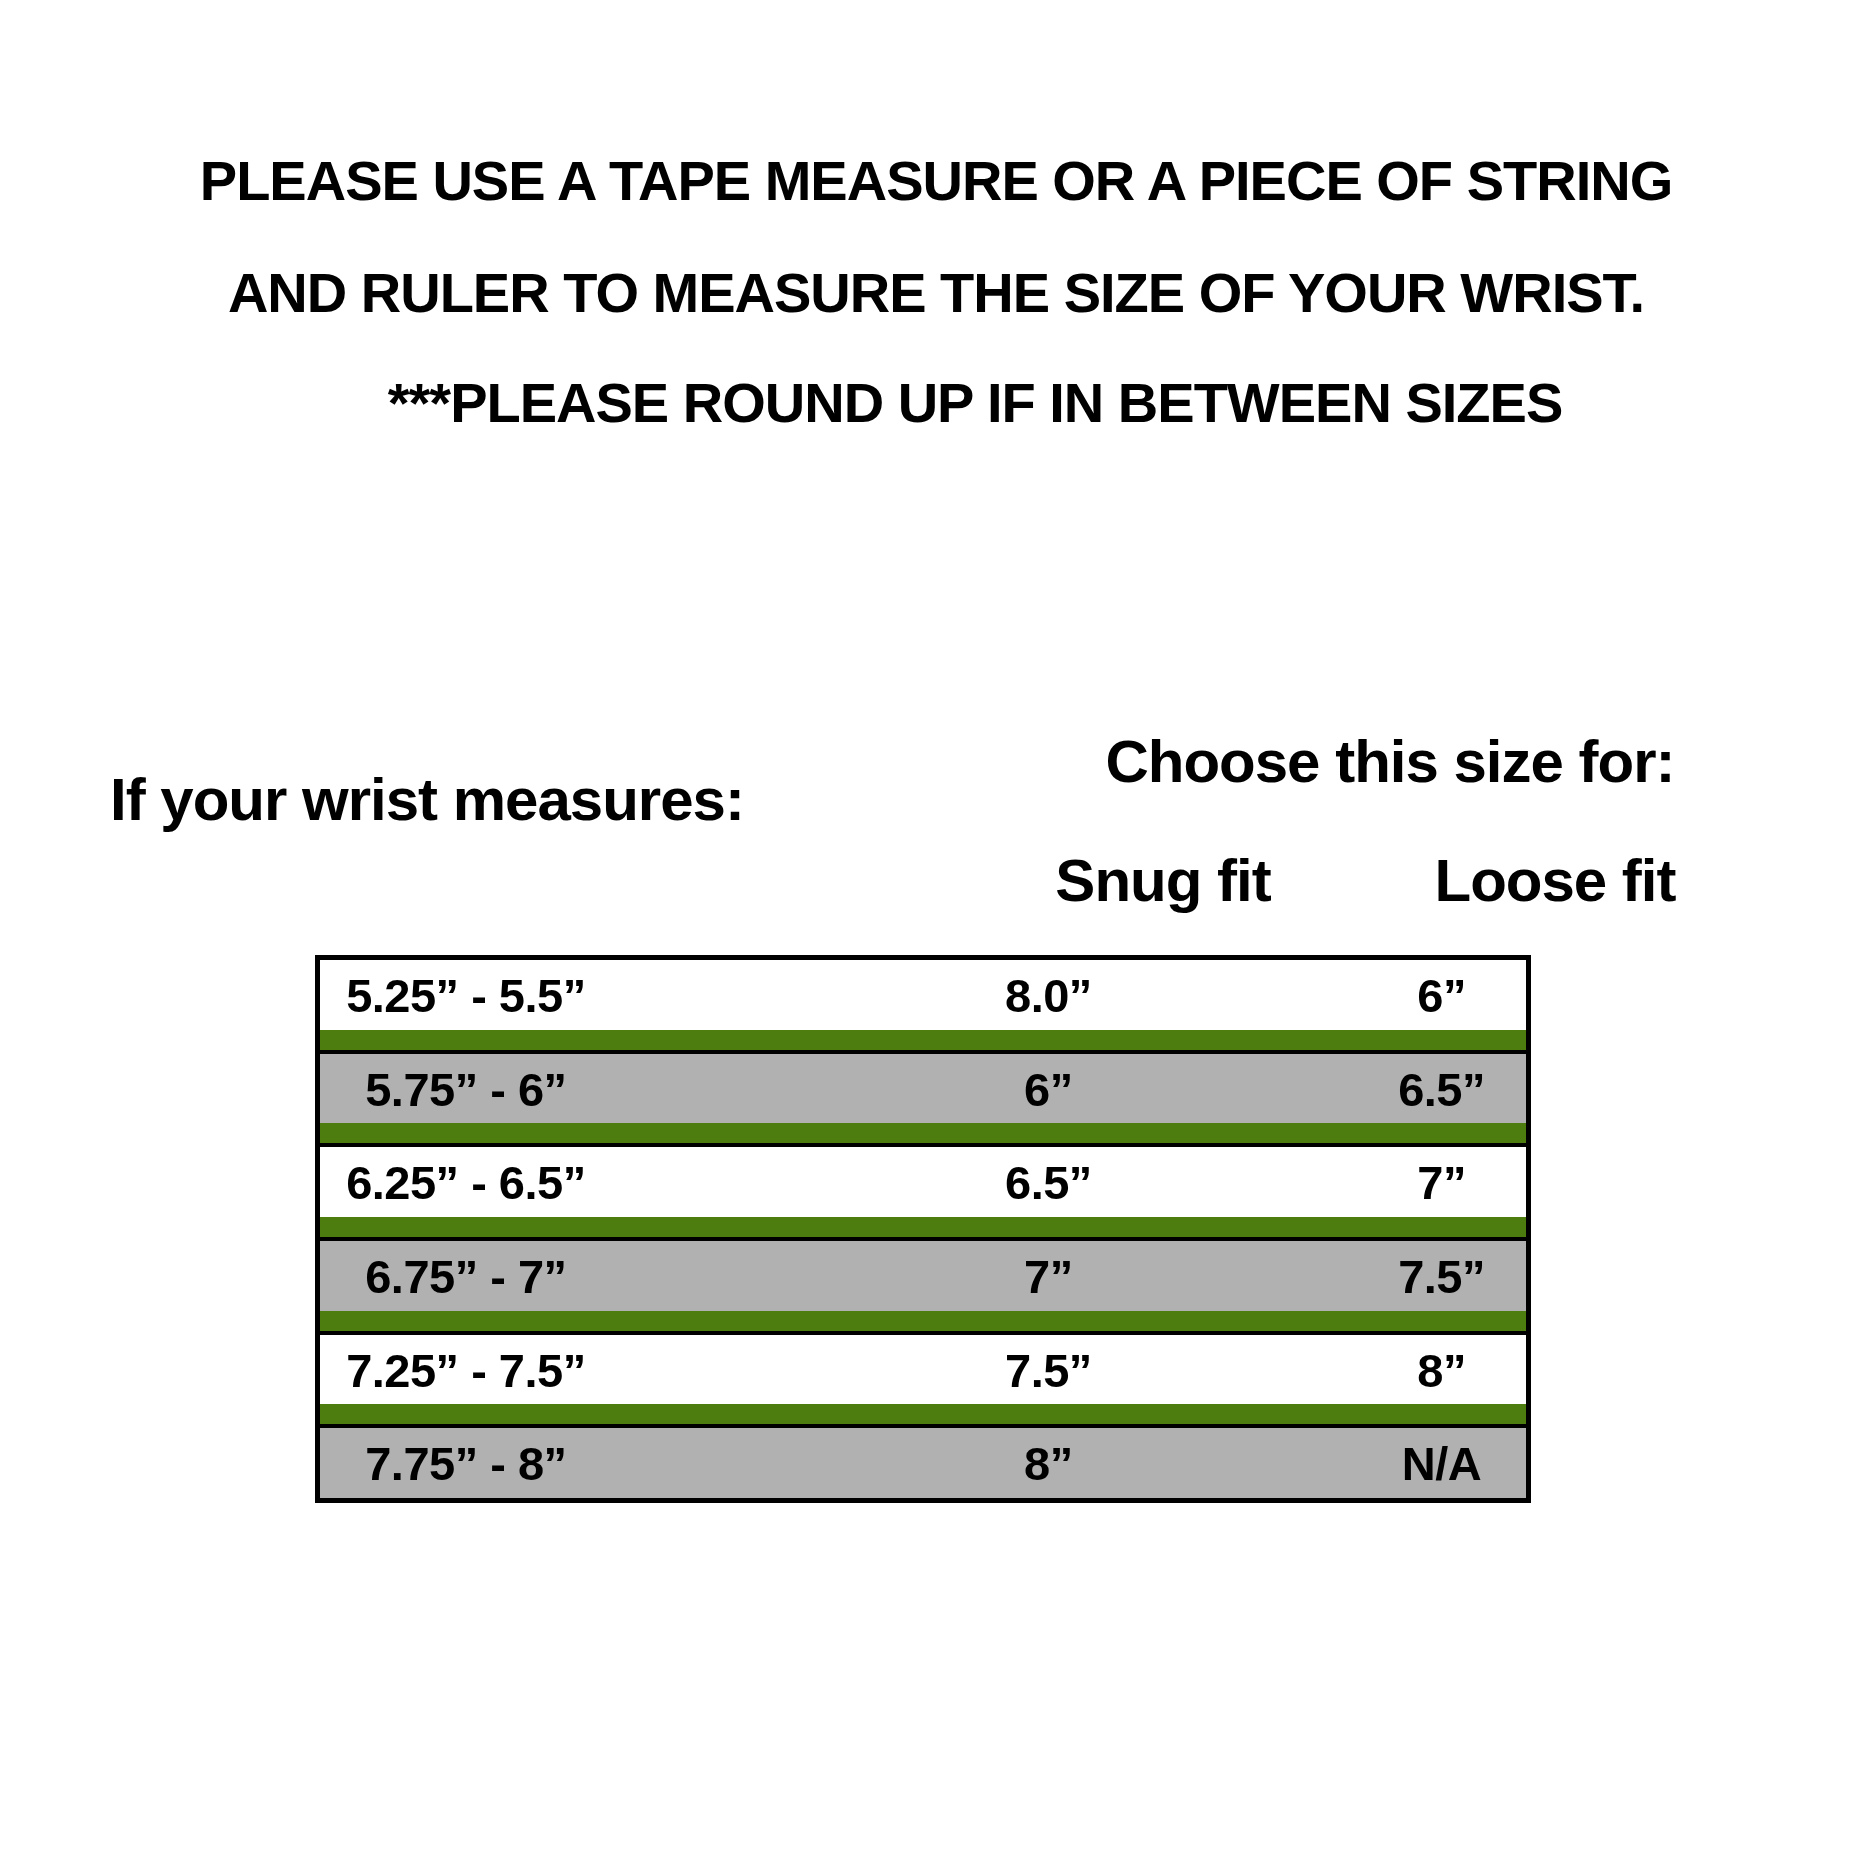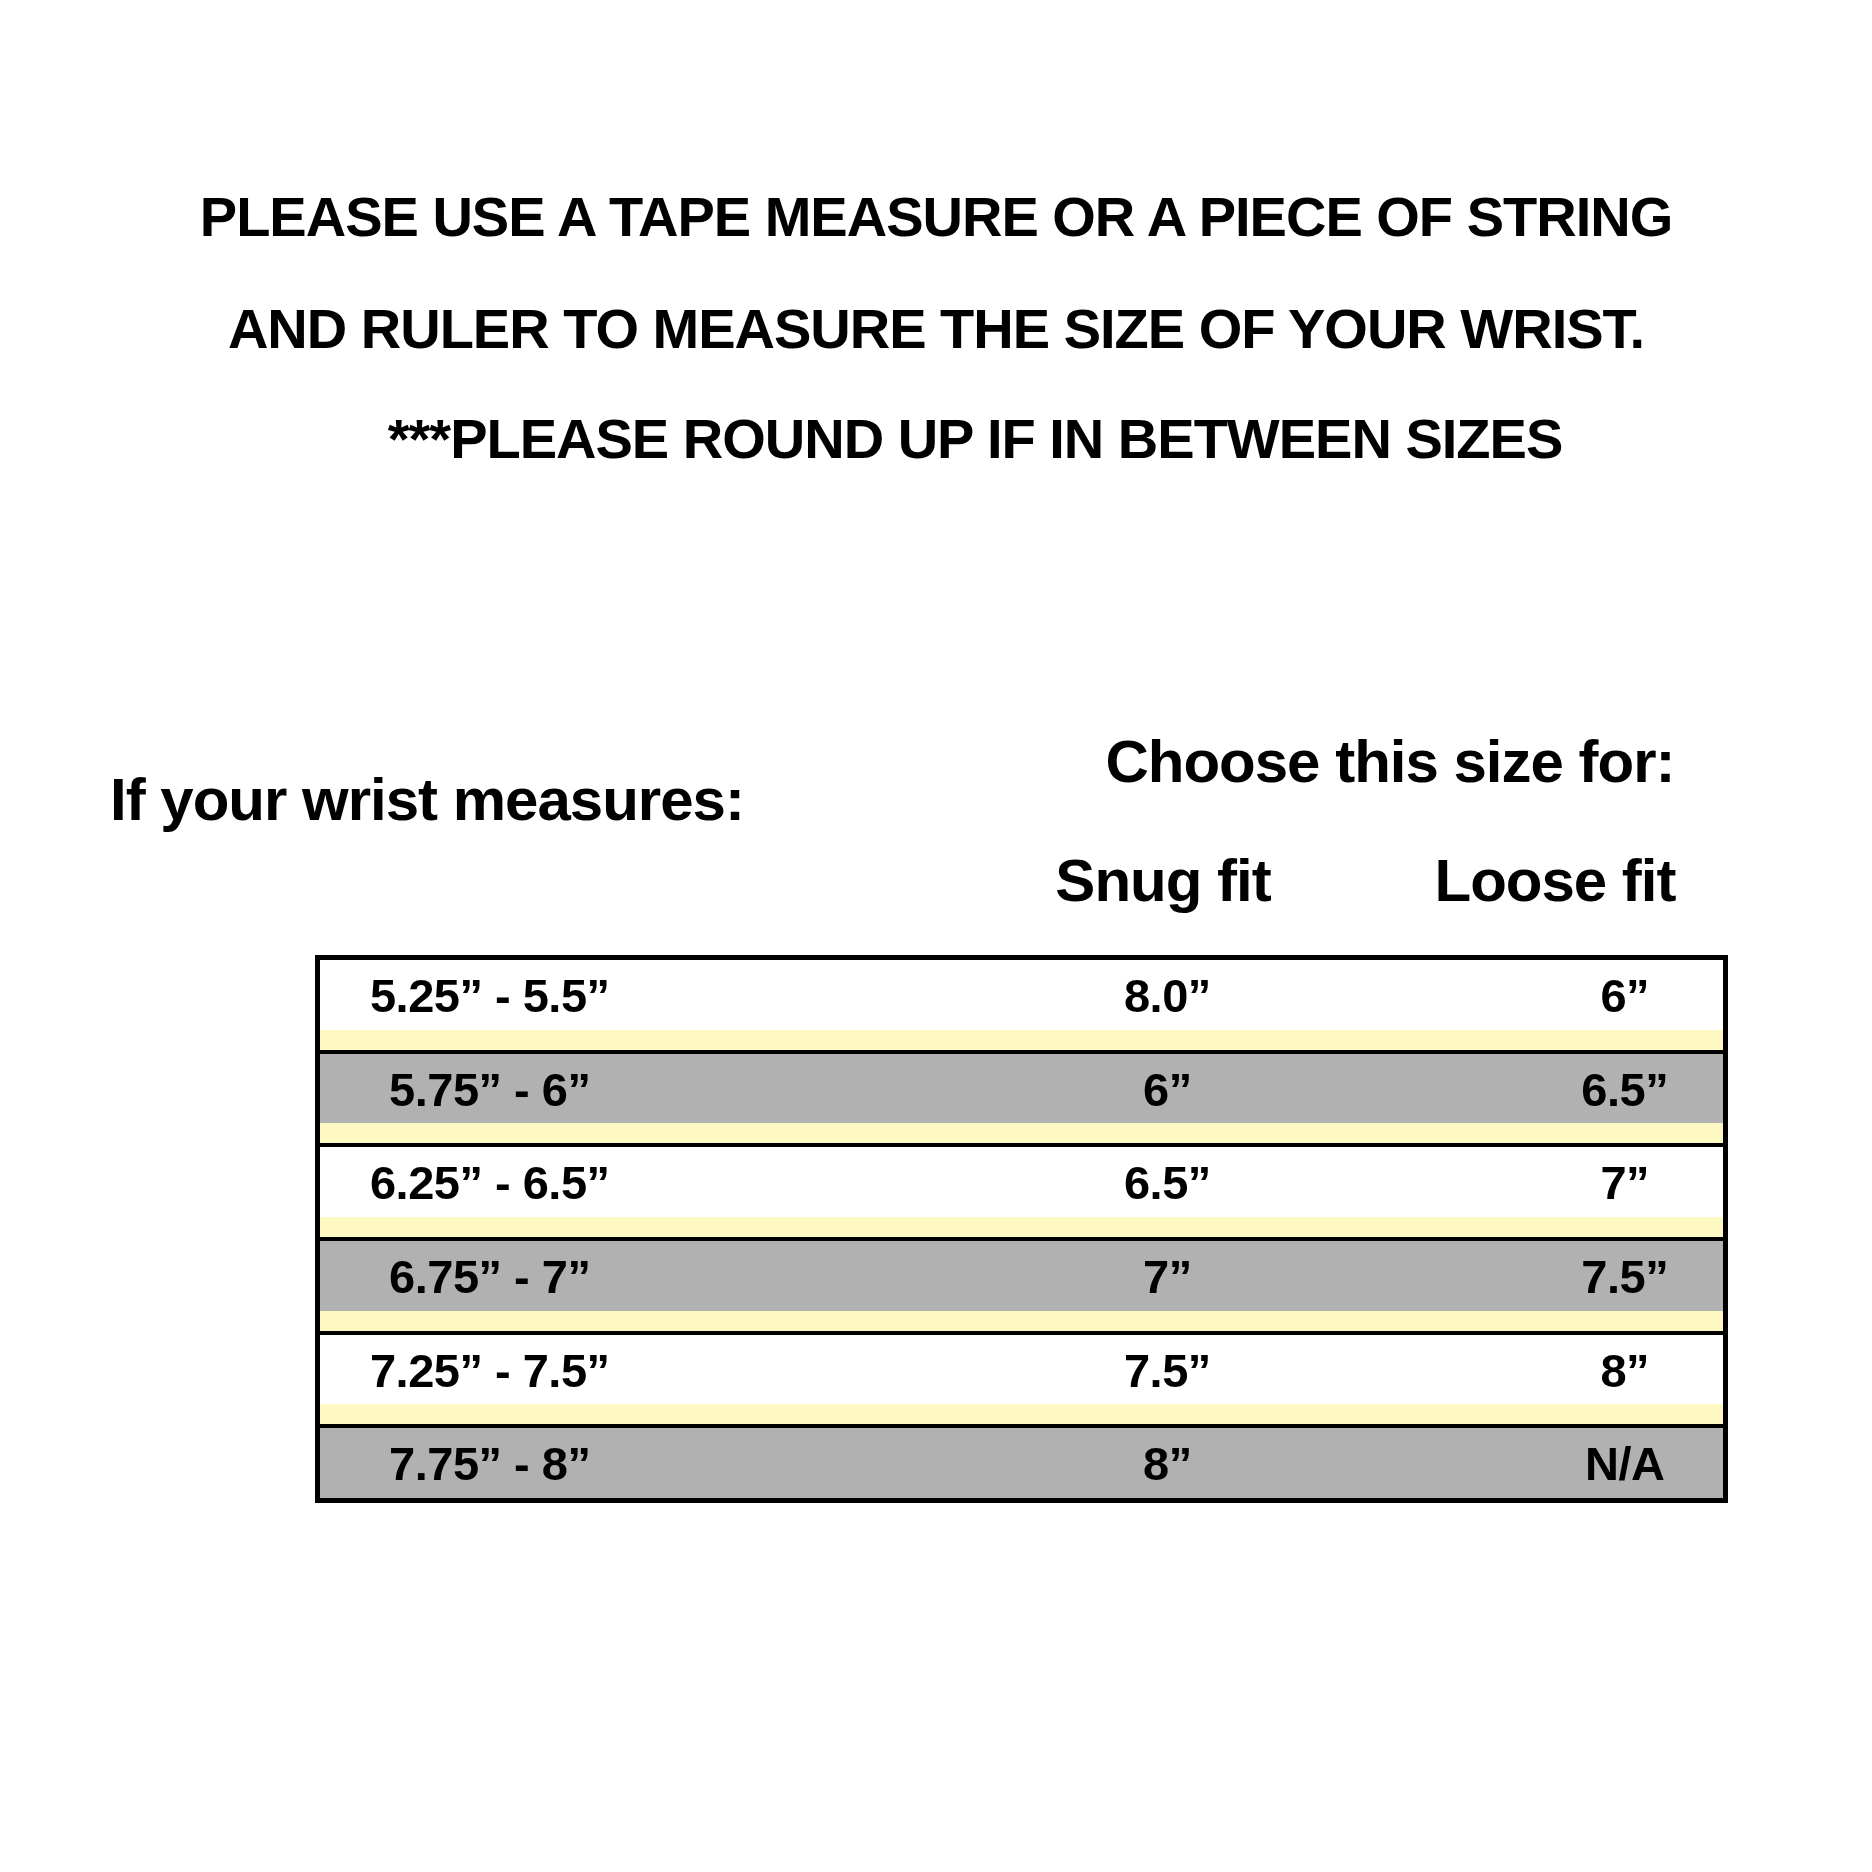--- a/index.html
+++ b/index.html
@@ -19,21 +19,20 @@
   .instruction {
     position: absolute;
     left: 0;
     width: 100%;
     text-align: center;
     font-size: 56px;
     font-weight: 700;
     letter-spacing: -1px;
     line-height: 1;
     white-space: nowrap;
-    margin-top: 36px;
   }
   .instr-1 { top: 153px; }
   .instr-2 { top: 265px; }
   .instr-3 { top: 375px; padding-left: 39px; }
 
   .section-header {
     position: absolute;
     font-size: 60px;
     font-weight: 700;
     letter-spacing: -1px;
@@ -42,27 +41,27 @@
   }
   .hdr-wrist  { left: 110px; top: 770px; }
   .hdr-choose { left: 1390px; top: 732px; transform: translateX(-50%); }
   .hdr-snug   { left: 1163px; top: 851px; transform: translateX(-50%); }
   .hdr-loose  { left: 1555px; top: 851px; transform: translateX(-50%); }
 
   .size-table {
     position: absolute;
     left: 315px;
     top: 955px;
-    width: 1413px;
+    width: 1216px;
     height: 548px;
     box-sizing: border-box;
     border: 5px solid #000000;
     display: flex;
     flex-direction: column;
-    background: #fef9c3;
+    background: #4d7c0f;
     gap: 20px;
   }
   .size-row {
     position: relative;
     flex: 1 1 0;
     box-sizing: border-box;
     background: #ffffff;
   }
   .size-row + .size-row {
     border-top: 4px solid #000000;

